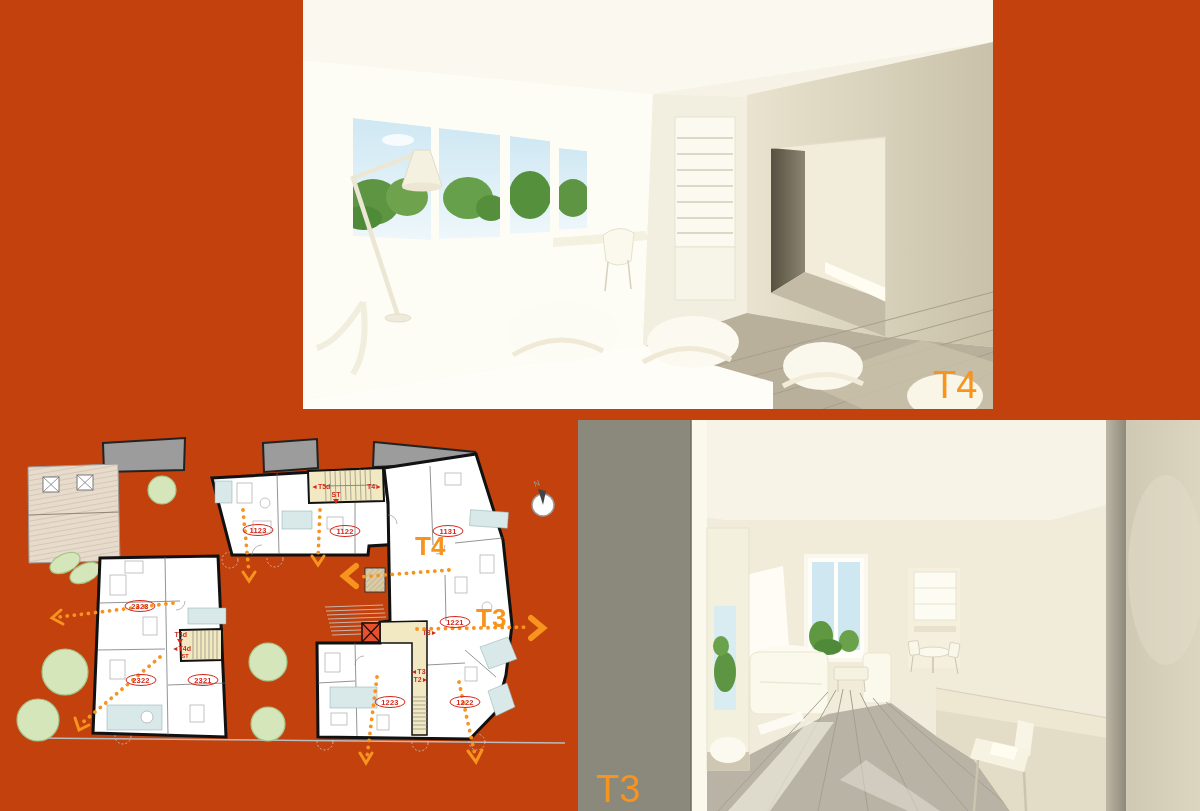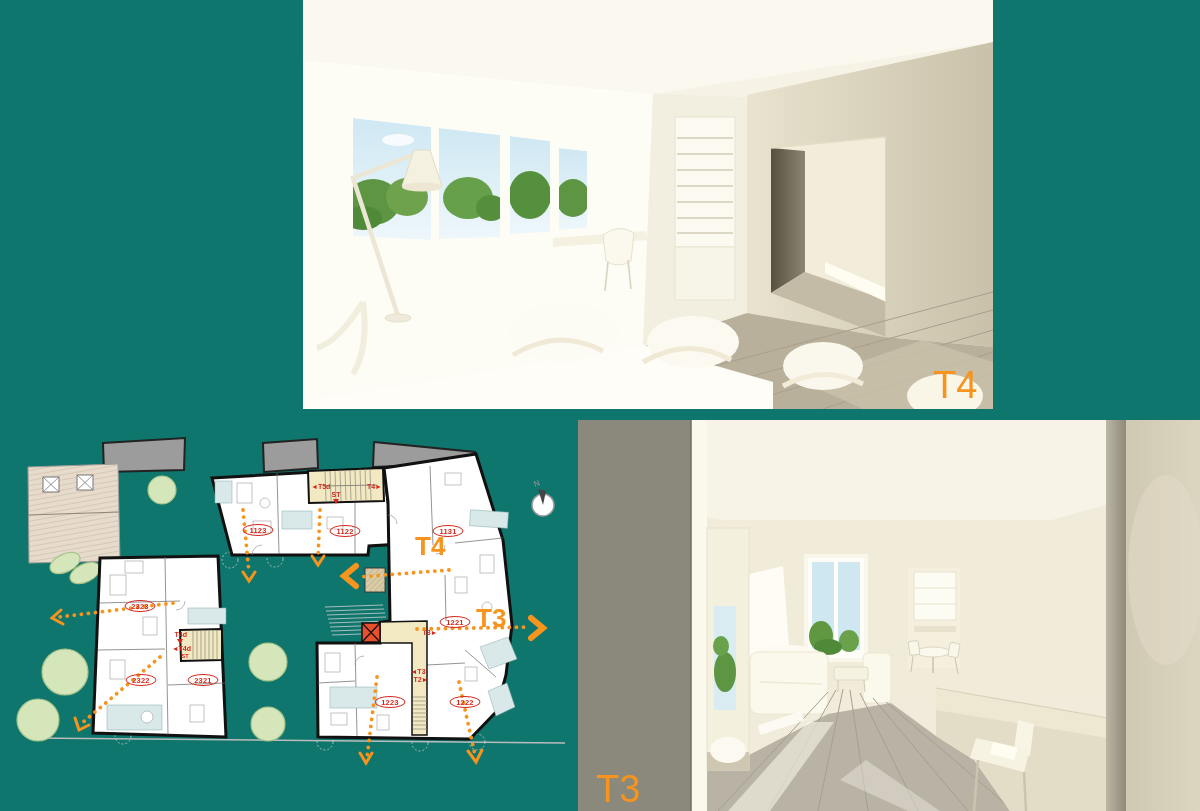--- a/index.html
+++ b/index.html
@@ -1,17 +1,17 @@
 <!DOCTYPE html>
 <html><head>
 <meta charset="utf-8">
 <style>
   html,body{margin:0;padding:0;background:#ffffff;}
   body{width:1200px;height:811px;position:relative;font-family:"Liberation Sans",sans-serif;overflow:hidden;}
-  .board{position:absolute;left:0;top:0;width:1200px;height:811px;background:#0f766e;}
+  .board{position:absolute;left:0;top:0;width:1200px;height:811px;background:#c2410c;}
   figure{margin:0;padding:0;position:absolute;}
   .render-t4{left:303px;top:0;width:690px;height:409px;}
   .render-t3{left:578px;top:420px;width:622px;height:391px;}
   .plan{left:25px;top:425px;width:545px;height:386px;}
   svg{display:block;overflow:visible;}
   .num{font-size:7.5px;font-weight:bold;letter-spacing:.2px;}
   .stairlbl{font-size:7px;font-weight:bold;}
   .zone{font-size:26px;font-weight:bold;}
   .tag{font-size:38px;}
 </style>

